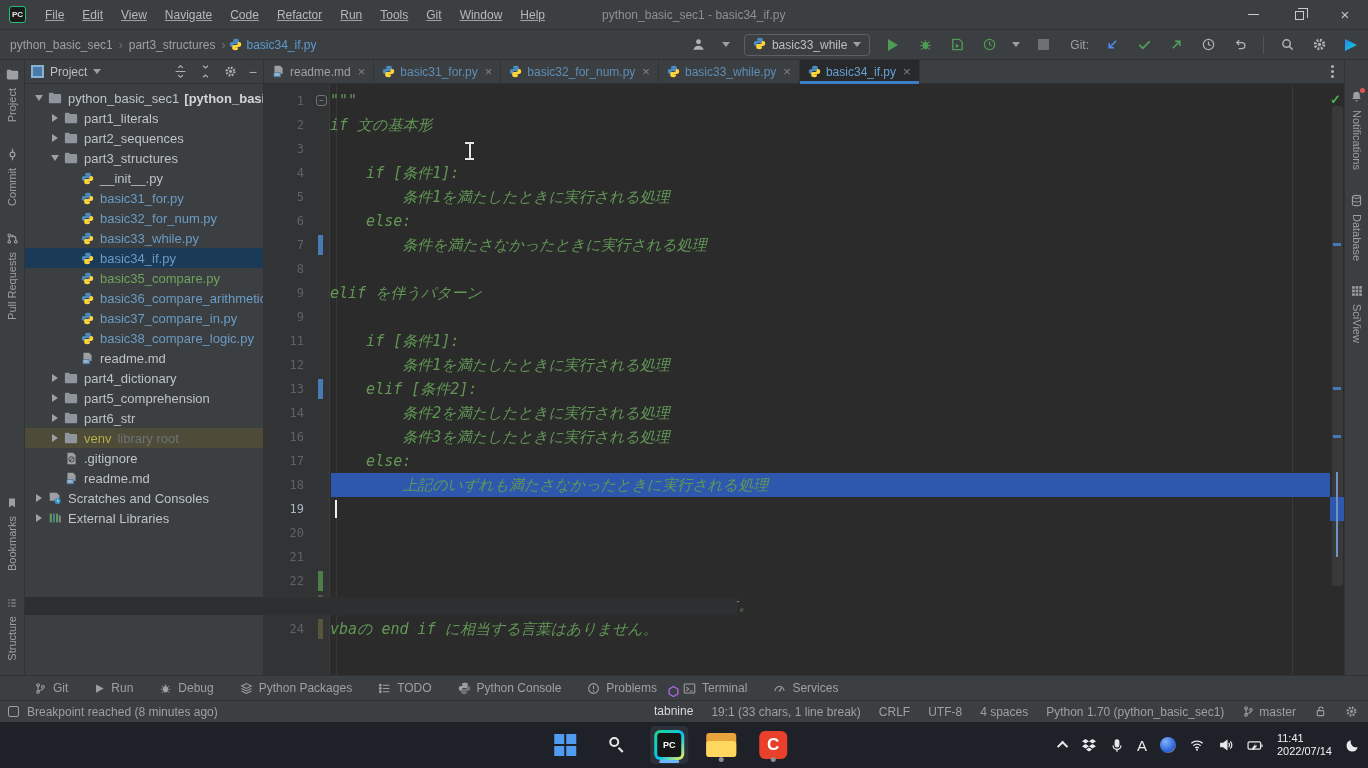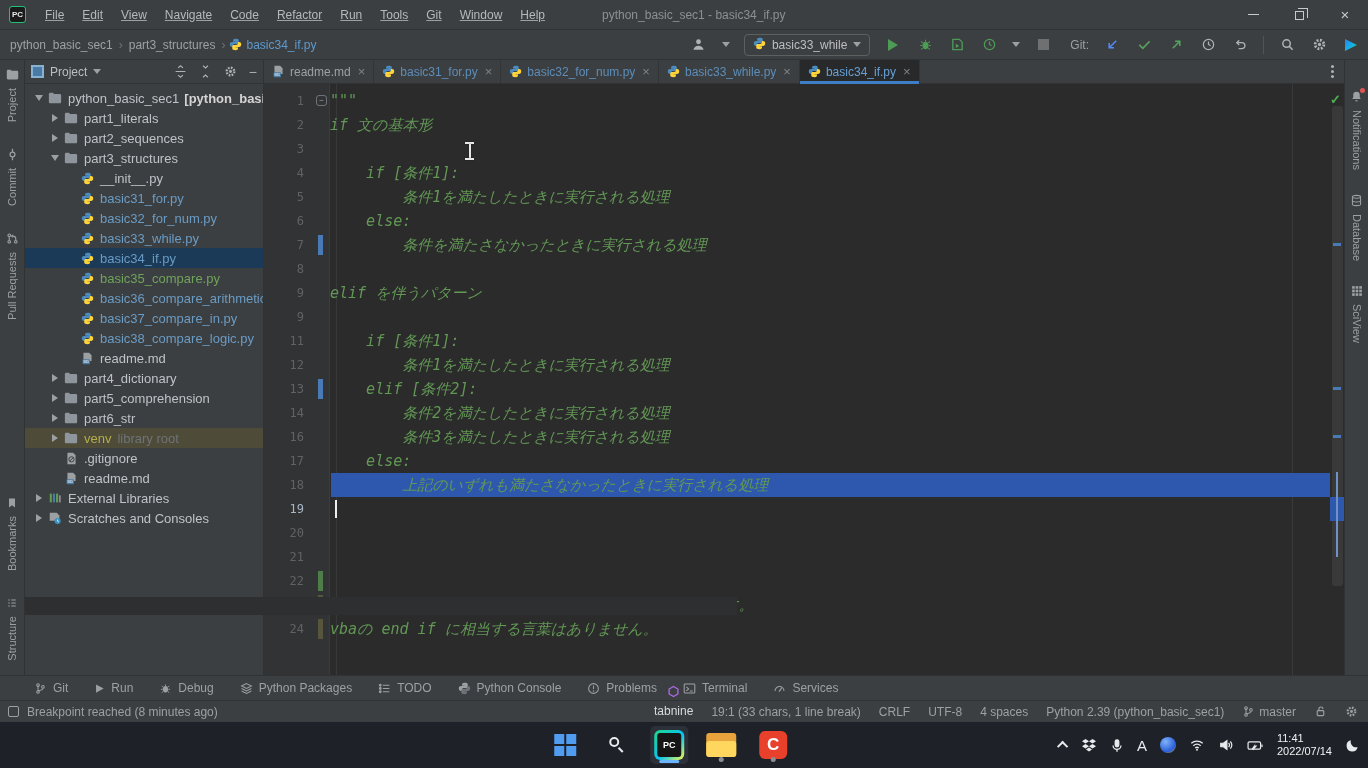--- a/index.html
+++ b/index.html
@@ -621,44 +621,44 @@
               </span>
             </span>
             <span class="t-default">readme.md</span>
           </div>
           <div class="tree-row" style="padding-left: 6px;">
             <span class="tw-chev">
               <span class="chev-closed"></span>
             </span>
             <span class="tree-ico">
               <span style="display: inline-flex;">
+                <svg width="14" height="14" viewBox="0 0 16 16">
+                  <path fill="#9da0a3" d="M2 2h8l3 3v6H2z"></path>
+                  <circle cx="11" cy="11.5" r="3.5" fill="#3592c4"></circle>
+                  <path d="M11 9.8v1.9l1.3.8" stroke="#fff" stroke-width="1" fill="none"></path>
+                </svg>
+              </span>
+            </span>
+            <span class="t-default">Scratches and Consoles</span>
+          </div>
+          <div class="tree-row" style="padding-left: 6px;">
+            <span class="tw-chev">
+              <span class="chev-closed"></span>
+            </span>
+            <span class="tree-ico">
+              <span style="display: inline-flex;">
                 <svg width="14" height="14" viewBox="0 0 16 16" fill="#5f9e54">
                   <rect x="2" y="3" width="2.4" height="10"></rect>
                   <rect x="5.6" y="3" width="2.4" height="10" fill="#4a7ba6"></rect>
                   <rect x="9.2" y="3" width="2.4" height="10" fill="#5f9e54"></rect>
                   <rect x="12.8" y="5" width="1.6" height="8" fill="#9da0a3"></rect>
                 </svg>
               </span>
             </span>
             <span class="t-default">External Libraries</span>
-          </div>
-          <div class="tree-row" style="padding-left: 6px;">
-            <span class="tw-chev">
-              <span class="chev-closed"></span>
-            </span>
-            <span class="tree-ico">
-              <span style="display: inline-flex;">
-                <svg width="14" height="14" viewBox="0 0 16 16">
-                  <path fill="#9da0a3" d="M2 2h8l3 3v6H2z"></path>
-                  <circle cx="11" cy="11.5" r="3.5" fill="#3592c4"></circle>
-                  <path d="M11 9.8v1.9l1.3.8" stroke="#fff" stroke-width="1" fill="none"></path>
-                </svg>
-              </span>
-            </span>
-            <span class="t-default">Scratches and Consoles</span>
           </div>
         </div>
     </div>
 
     <div class="editor-col">
       <div class="tabbar" id="tabbar">
           <div class="tab">
             <span style="display: inline-flex;">
               <svg width="13" height="13" viewBox="0 0 16 16">
                 <path fill="#9da0a3" d="M3 1h7l3 3v7H3z"></path>
@@ -978,21 +978,21 @@
         <svg width="13" height="13" viewBox="0 0 16 16" fill="none" stroke="#b06ae8" stroke-width="1.6">
             <path d="M8 1.8 13.4 5v6L8 14.2 2.6 11V5z"></path>
           </svg>
         <span class="tn-brand">tabnine</span>
         <span class="tn-tier">Starter</span>
       </span>
       <span>19:1 (33 chars, 1 line break)</span>
       <span>CRLF</span>
       <span>UTF-8</span>
       <span>4 spaces</span>
-      <span>Python 2.39 (python_basic_sec1)</span>
+      <span>Python 1.70 (python_basic_sec1)</span>
       <span class="sb-branch">
         <svg width="13" height="13" viewBox="0 0 16 16" fill="none" stroke="currentColor" stroke-width="1.3">
             <circle cx="5" cy="3.8" r="1.6"></circle>
             <circle cx="5" cy="12.2" r="1.6"></circle>
             <circle cx="11" cy="6" r="1.6"></circle>
             <path d="M5 5.4v5.2M11 7.6c0 2-2.4 2.6-6 3.2"></path>
           </svg>
         <span>master</span>
       </span>
       <span>

